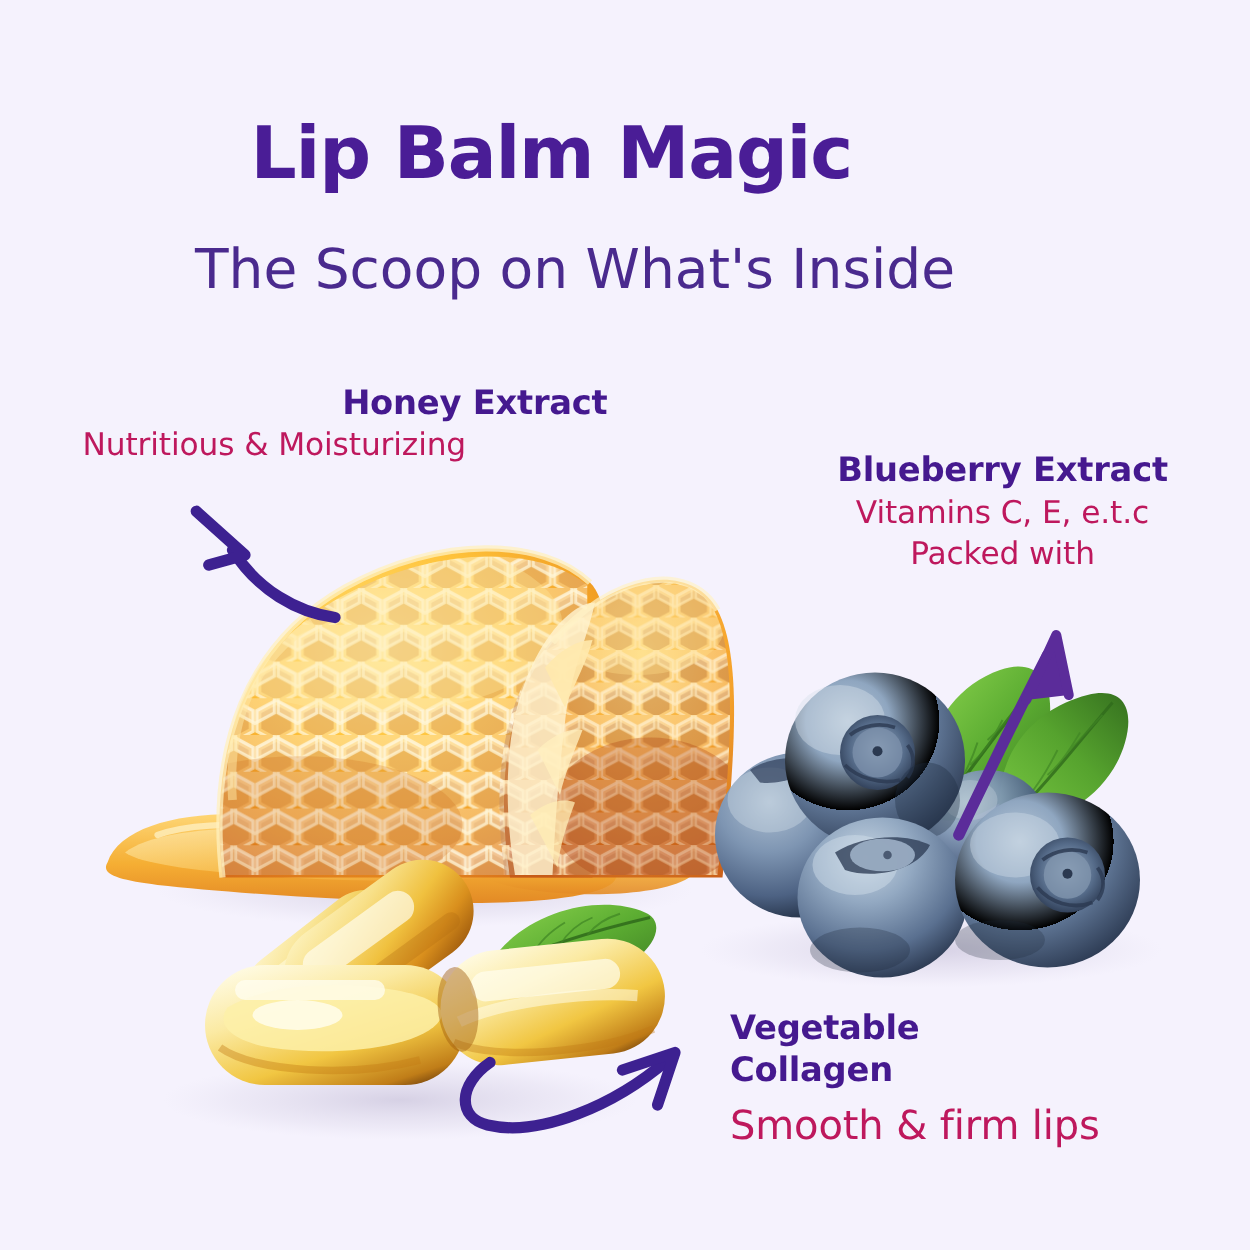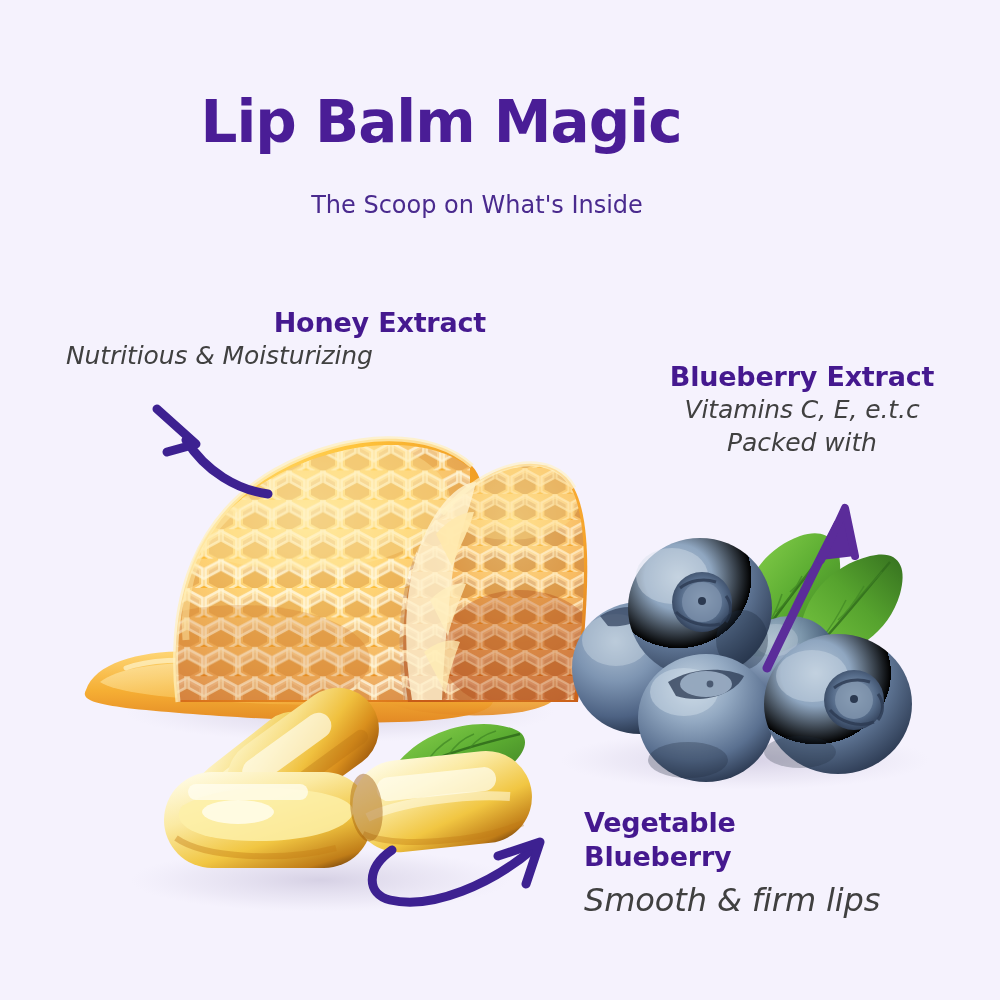--- a/index.html
+++ b/index.html
@@ -29,49 +29,48 @@
     font-size: 58px;
     font-weight: 700;
     letter-spacing: -1px;
     color: #4a1d96;
     line-height: 1.05;
     white-space: nowrap;
   }
   #subtitle {
     position: absolute;
     top: 192px;
-    left: 17px;
+    left: 0;
     width: 920px;
     text-align: center;
-    font-size: 24px;
+    font-size: 44px;
     font-weight: 400;
     letter-spacing: 0px;
     color: #4a2a8e;
     line-height: 1.1;
     white-space: nowrap;
   }
 
   
   .callout { position: absolute; }
   .callout .c-title {
     font-size: 27px;
     font-weight: 700;
     color: #45198f;
     letter-spacing: -0.2px;
     line-height: 1.26;
     white-space: nowrap;
   }
   .callout .c-sub {
     font-size: 25px;
     font-weight: 400;
-    color: #404040;
+    color: #be185d;
     letter-spacing: -0.1px;
     line-height: 1.3;
     white-space: nowrap;
-    font-style: italic;
   }
 
   #callout-honey      { top: 306px; left: 66px;  width: 420px; text-align: left; }
   #callout-honey .c-title { text-align: right; padding-left: 40px; }
   #callout-blueberry  { top: 360px; left: 612px; width: 380px; text-align: center; }
   #callout-collagen   { top: 806px; left: 584px; width: 360px; text-align: left; }
   #callout-collagen .c-sub { font-size: 32px; margin-top: 6px; }
 
   
   #stage {
@@ -395,17 +394,17 @@
   </div>
 
   <div class="callout" id="callout-blueberry">
     <div class="c-title">Blueberry Extract</div>
     <div class="c-sub">Vitamins C, E, e.t.c</div>
     <div class="c-sub">Packed with</div>
   </div>
 
   <div class="callout" id="callout-collagen">
     <div class="c-title">Vegetable</div>
-    <div class="c-title">Blueberry</div>
+    <div class="c-title">Collagen</div>
     <div class="c-sub">Smooth &amp; firm lips</div>
   </div>
 
 </div>
 
 </body></html>

